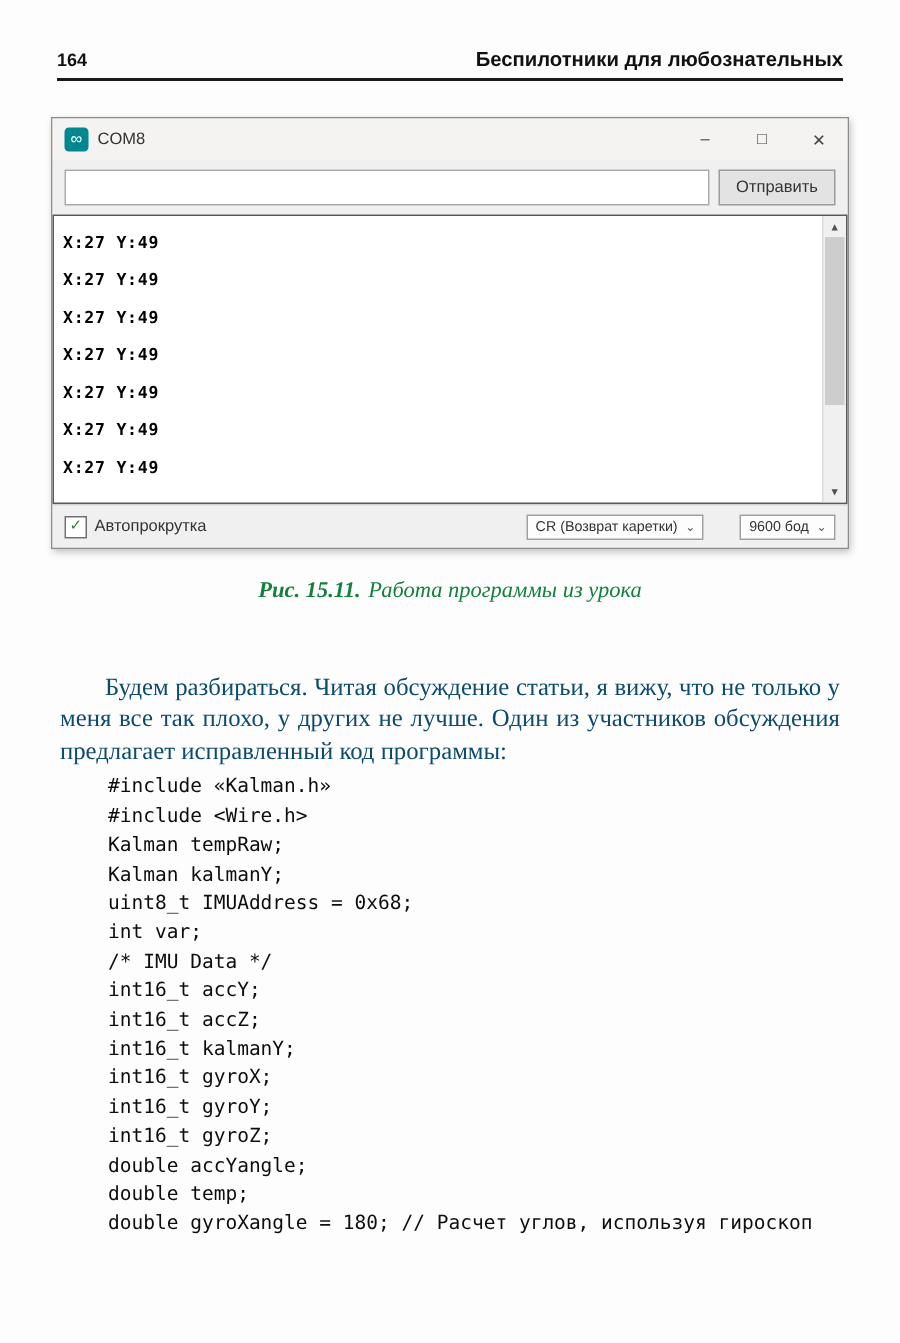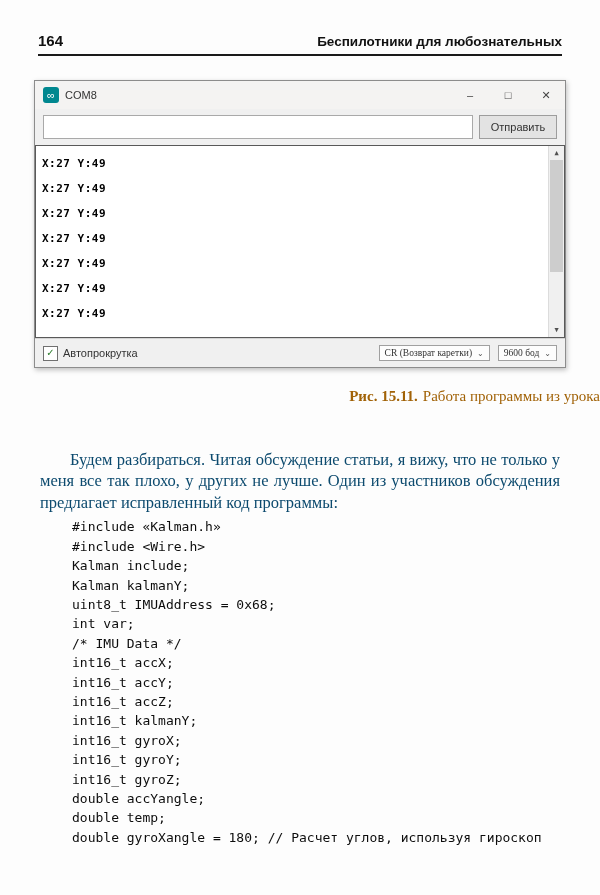--- a/index.html
+++ b/index.html
@@ -3,21 +3,21 @@
 <meta charset="utf-8">
 <style>
   html,body{margin:0;padding:0;background:#fff;}
   body{width:600px;height:895px;font-family:"Liberation Sans",sans-serif;color:#111;}
   .page{position:relative;width:600px;height:895px;background:#fdfdfd;overflow:hidden;}
 
   
   .running-head{display:flex;justify-content:space-between;align-items:flex-end;
     margin:0 38px;padding-top:32px;padding-bottom:5px;border-bottom:2px solid #1a1a1a;
     font-weight:bold;}
-  .pageno{font-size:15px;}
+  .pageno{font-size:12px;}
   .rtitle{font-size:13.5px;}
 
   
   .window{width:530px;margin:24px auto 0;border:1px solid #8c8c8c;background:#f0f0f0;
     box-shadow:1px 2px 5px rgba(0,0,0,.25);}
   .titlebar{height:28px;background:#f4f3f2;display:flex;align-items:center;padding-left:8px;}
   .appicon{width:16px;height:16px;border-radius:3px;background:#00878f;color:#fff;
     font-size:11px;line-height:16px;text-align:center;margin-right:6px;}
   .wtitle{font-size:11px;color:#333;}
   .wbtns{margin-left:auto;display:flex;height:100%;}
@@ -35,28 +35,28 @@
   .vscroll{position:absolute;top:0;right:0;width:15px;height:100%;background:#f0f0f0;
     border-left:1px solid #dcdcdc;display:flex;flex-direction:column;align-items:center;}
   .sarrow{font-size:7px;color:#505050;height:14px;line-height:14px;}
   .sarrow.down{margin-top:auto;}
   .sthumb{width:13px;height:112px;background:#cdcdcd;}
   .statusbar{display:flex;align-items:center;background:#f0f0f0;padding:4px 8px;gap:8px;
     border-top:1px solid #d4d4d4;height:20px;}
   .autoscroll{display:flex;align-items:center;gap:5px;font-size:11px;color:#333;}
   .cbx{width:13px;height:13px;background:#fff;border:1px solid #707070;font-size:10px;
     line-height:12px;text-align:center;color:#2d7d2d;display:inline-block;}
-  .selects{margin-left:auto;display:flex;gap:8px;font-family:Liberation Serif, serif;}
+  .selects{margin-left:auto;display:flex;gap:24px;}
   .combo{display:flex;align-items:center;gap:5px;background:#fdfdfd;border:1px solid #a0a0a0;
     font-size:9.5px;padding:2px 5px;color:#333;white-space:nowrap;}
   .chev{font-size:8px;color:#555;}
 
   
-  .caption{text-align:right;margin-top:20px;font-family:"Liberation Serif",serif;
-    font-size:15px;color:#a16207;}
+  .caption{text-align:center;margin-top:20px;font-family:"Liberation Serif",serif;
+    font-style:italic;font-size:15px;color:#15803d;}
   .cap-label{font-weight:bold;margin-right:5px;}
 
   
   .bodytext{margin:44px 40px 0 40px;font-family:"Liberation Serif",serif;font-size:16.5px;
     line-height:1.3;text-align:justify;text-indent:30px;color:#0c4a6e;}
 
   
   .code{margin:4px 30px 0 72px;font-family:"DejaVu Sans Mono",monospace;font-size:13px;
     color:#0d0d0d;}
   .code div{white-space:pre;line-height:19.4px;}
@@ -122,26 +122,25 @@
 
   <div class="caption">
     <span class="cap-label">Рис. 15.11.</span><span class="cap-text">Работа программы из урока</span>
   </div>
 
   <p class="bodytext">Будем разбираться. Читая обсуждение статьи, я вижу, что не только у меня все так плохо, у других не лучше. Один из участников обсуждения предлагает исправленный код программы:</p>
 
   <div class="code">
     <div>#include «Kalman.h»</div>
     <div>#include &lt;Wire.h&gt;</div>
-    <div>Kalman include;</div>
+    <div>Kalman tempRaw;</div>
     <div>Kalman kalmanY;</div>
     <div>uint8_t IMUAddress = 0x68;</div>
     <div>int var;</div>
     <div>/* IMU Data */</div>
-    <div>int16_t accX;</div>
     <div>int16_t accY;</div>
     <div>int16_t accZ;</div>
     <div>int16_t kalmanY;</div>
     <div>int16_t gyroX;</div>
     <div>int16_t gyroY;</div>
     <div>int16_t gyroZ;</div>
     <div>double accYangle;</div>
     <div>double temp;</div>
     <div>double gyroXangle = 180; // Расчет углов, используя гироскоп</div>
   </div>

